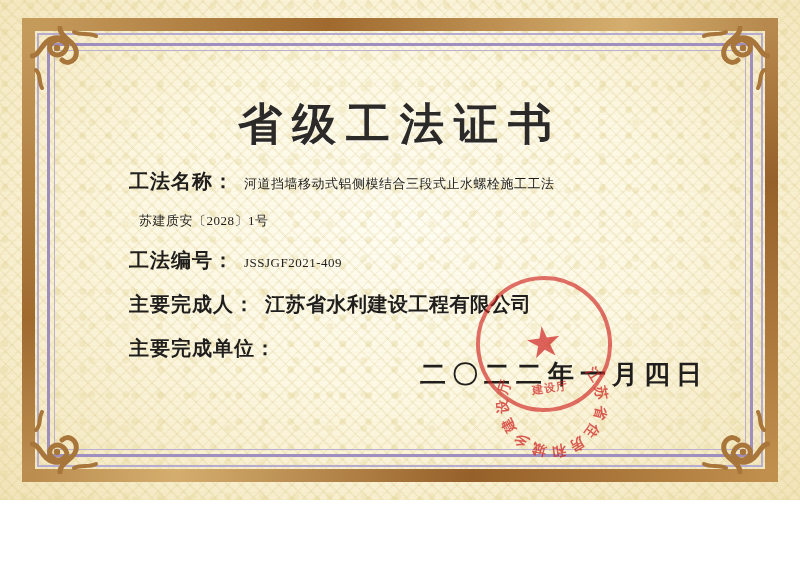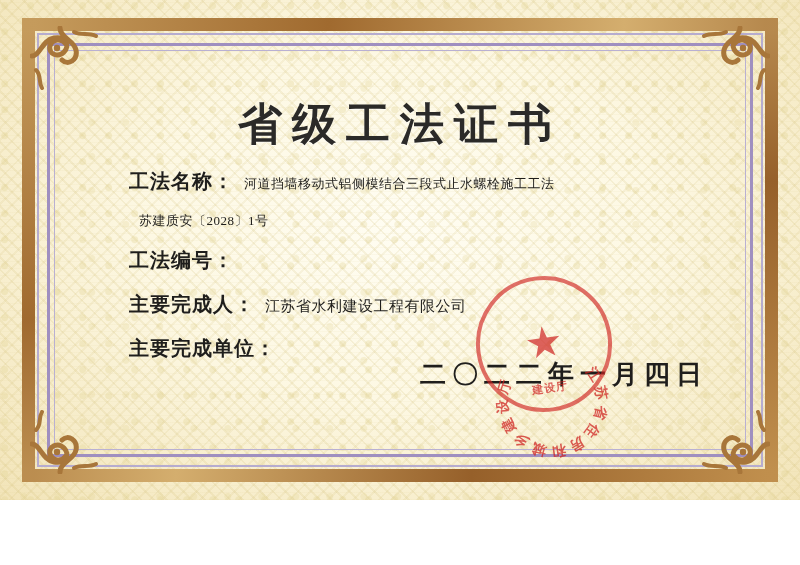--- a/index.html
+++ b/index.html
@@ -118,21 +118,22 @@
     letter-spacing: 1px;
     flex: none;
   }
   .value {
     font-size: 13px;
     color: #1f1e1c;
     letter-spacing: 0.5px;
     margin-left: 10px;
   }
   .value.small {
-    font-size: 15px;
+    font-size: 20px;
+    font-weight: bold;
   }
 
   
   .date-line {
     position: absolute;
     right: 92px;
     bottom: 108px;
     font-size: 26px;
     font-weight: bold;
     letter-spacing: 6px;
@@ -233,20 +234,21 @@
   <div class="fields">
     <div class="row">
       <span class="label">工法名称：</span>
       <span class="value">河道挡墙移动式铝侧模结合三段式止水螺栓施工工法</span>
     </div>
     <div class="row">
       <span class="value">苏建质安〔2028〕1号</span>
     </div>
     <div class="row">
       <span class="label">工法编号：</span>
+      <span class="value">JSSJGF2021-409</span>
     </div>
     <div class="row">
       <span class="label">主要完成人：</span>
       <span class="value small">江苏省水利建设工程有限公司</span>
     </div>
     <div class="row">
       <span class="label">主要完成单位：</span>
     </div>
   </div>
 

